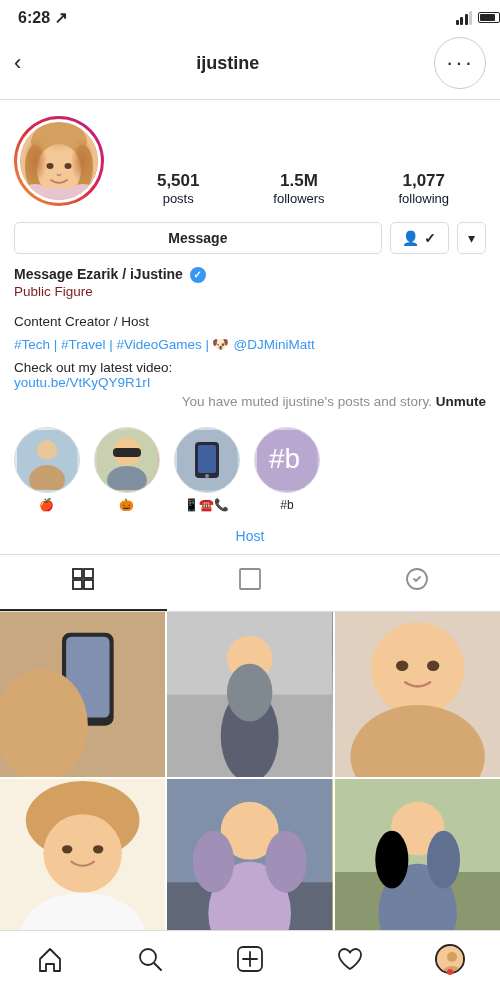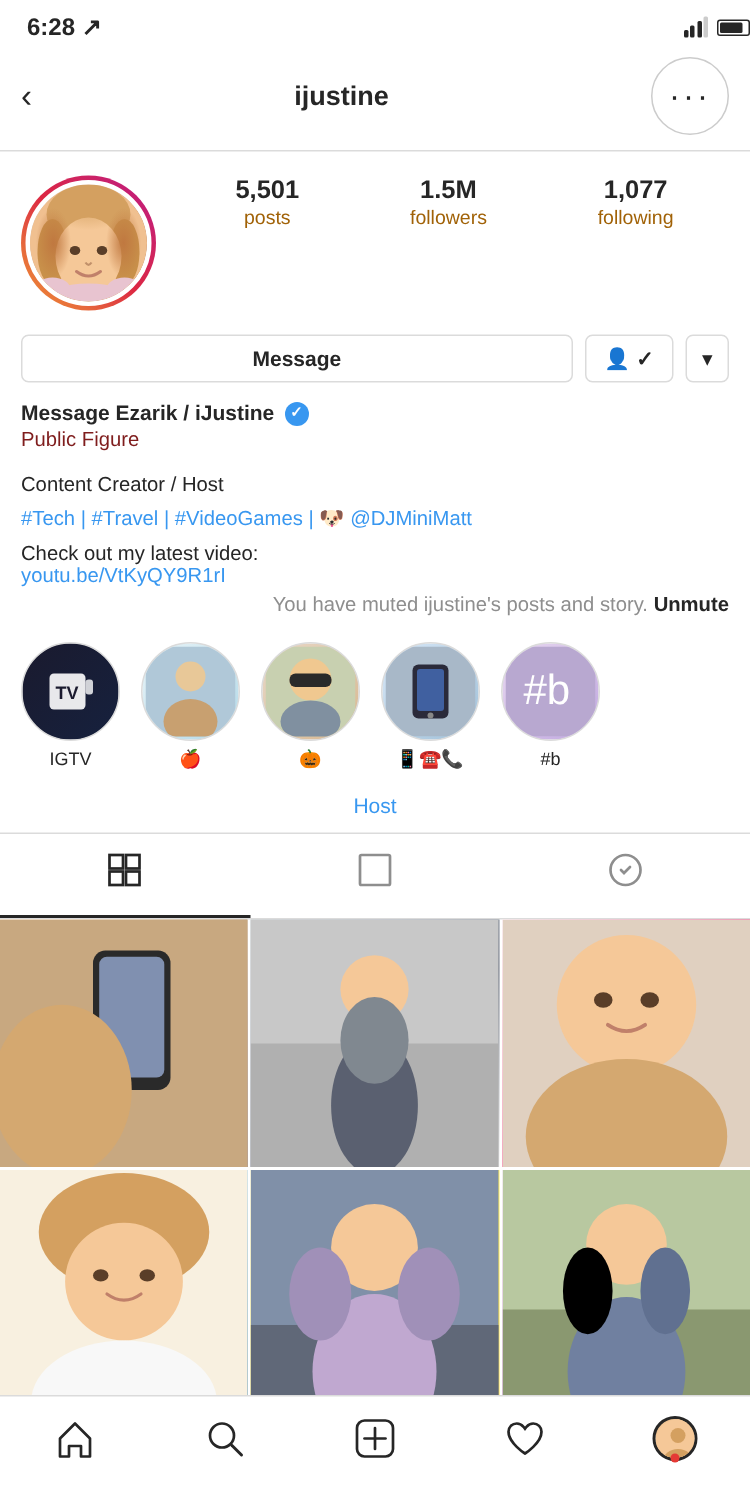--- a/index.html
+++ b/index.html
@@ -41,21 +41,21 @@
       border: 1.5px solid #ccc;
       display: flex; align-items: center; justify-content: center;
       font-size: 22px; letter-spacing: 2px; color: #262626;
       cursor: pointer;
       background: #fff;
     }
 
     
     .profile-header {
       display: flex;
-      align-items: flex-start;
+      align-items: flex-end;
       padding: 16px 14px 12px 14px;
       gap: 16px;
     }
     .avatar-wrapper {
       position: relative;
       width: 90px; height: 90px;
       flex-shrink: 0;
     }
     .avatar-ring {
       width: 90px; height: 90px;
@@ -91,21 +91,21 @@
     }
 
     .stats-row {
       display: flex;
       flex: 1;
       justify-content: space-around;
       align-items: center;
     }
     .stat-item { text-align: center; }
     .stat-value { font-size: 17px; font-weight: 700; display: block; }
-    .stat-label { font-size: 13px; color: #a16207; display: block; }
+    .stat-label { font-size: 13px; color: #0f172a; display: block; }
 
     
     .action-row {
       display: flex;
       padding: 4px 14px 10px 14px;
       gap: 8px;
       align-items: center;
     }
     .btn-message {
       flex: 1;
@@ -394,31 +394,20 @@
   </div>
   <div class="bio-link">youtu.be/VtKyQY9R1rI</div>
   <div class="bio-muted">
     <span>You have muted ijustine's posts and story.</span>
     <span class="unmute">Unmute</span>
   </div>
 </div>
 
 <div class="highlights-row">
   <div class="highlight-item">
-    <div class="highlight-circle hl-igtv">
-
-      <svg width="36" height="36" viewBox="0 0 36 36">
-        <rect x="4" y="6" width="24" height="24" rx="3" fill="white" opacity="0.9"></rect>
-        <text x="8" y="23" font-size="12" fill="#1a1a2e" font-weight="bold">TV</text>
-        <rect x="28" y="10" width="5" height="10" rx="2" fill="white" opacity="0.8"></rect>
-      </svg>
-    </div>
-    <span class="highlight-label">IGTV</span>
-  </div>
-  <div class="highlight-item">
     <div class="highlight-circle" style="background: linear-gradient(135deg, #e8f4f8, #b3d9e8);">
 
       <svg width="60" height="60" viewBox="0 0 60 60">
         <rect width="60" height="60" fill="#b0c8d8"></rect>
         <circle cx="30" cy="20" r="10" fill="#e8c898"></circle>
         <ellipse cx="30" cy="50" rx="18" ry="15" fill="#c8a070"></ellipse>
       </svg>
     </div>
     <span class="highlight-label">🍎</span>
   </div>

